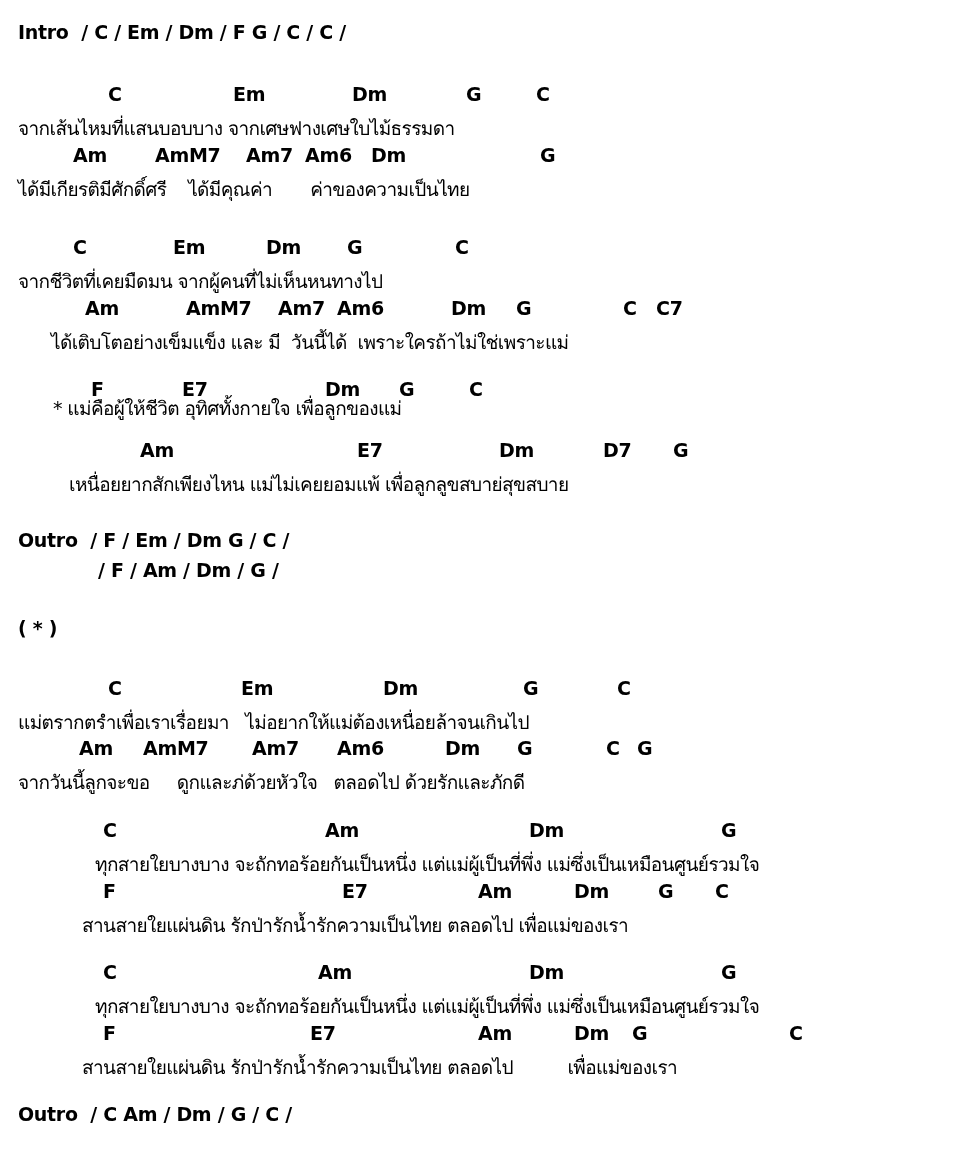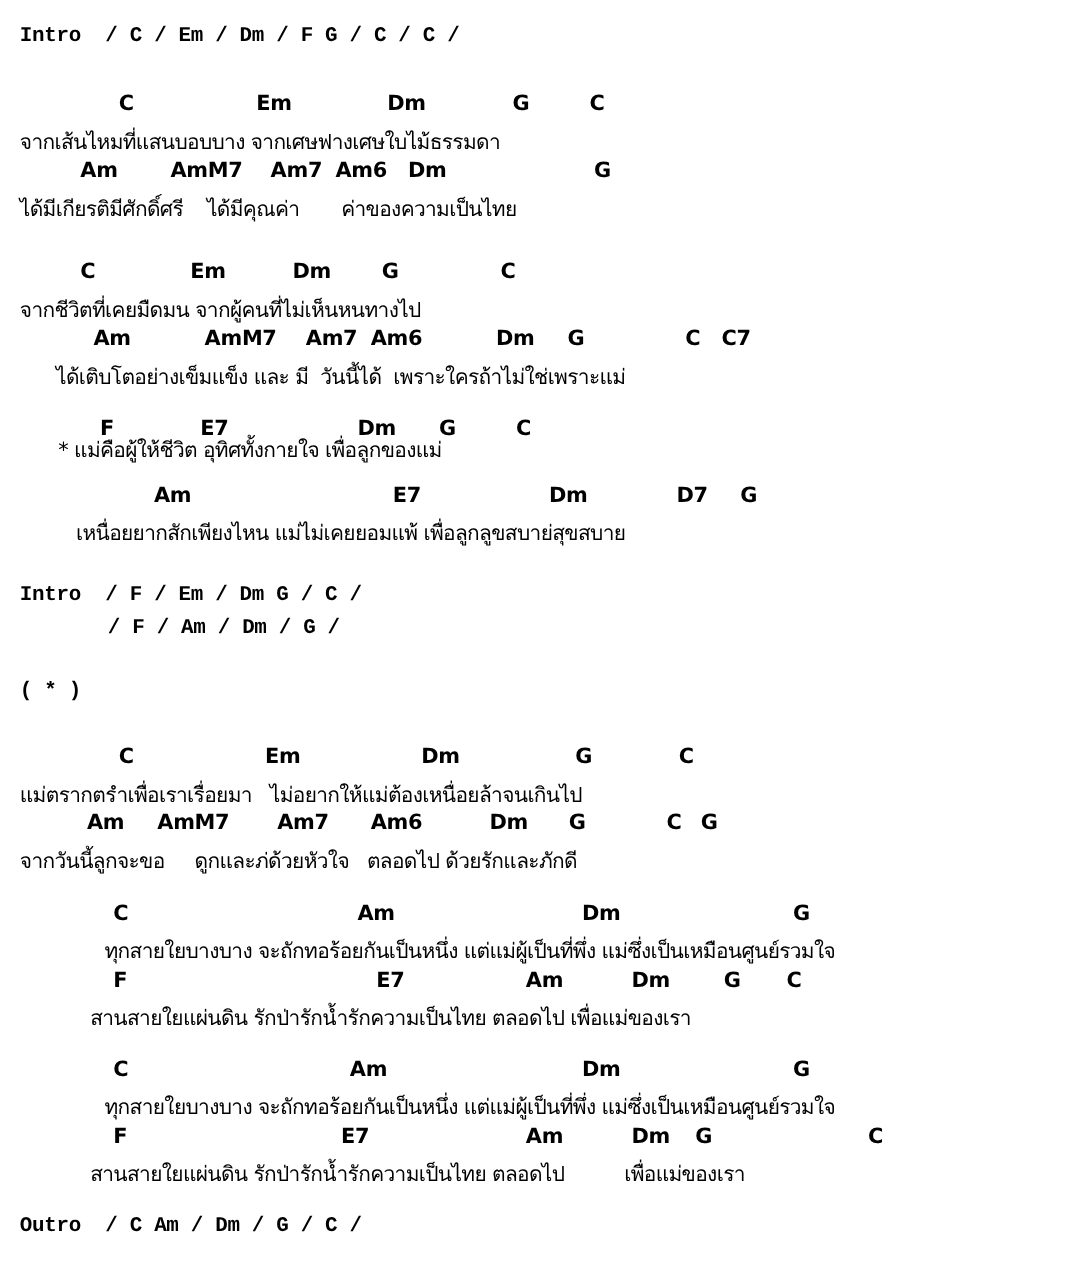--- a/index.html
+++ b/index.html
@@ -1,18 +1,18 @@
 <!DOCTYPE html>
 <html><head>
   <meta charset="utf-8">
   <style>
     html, body { margin: 0; padding: 0; background: #ffffff; }
     body { width: 969px; height: 1149px; position: relative; overflow: hidden;
            font-family: "DejaVu Sans", "Liberation Sans", sans-serif; color: #000; }
-    .line { position: absolute; white-space: pre; font-family: Liberation Mono, monospace; }
+    .line { position: absolute; white-space: pre; }
     .hdr { font-weight: bold; font-size: 19px; letter-spacing: -0.3px; }
     .chord { position: absolute; font-weight: bold; font-size: 19px; letter-spacing: -0.3px; white-space: pre; }
     .lyric { font-size: 19px; letter-spacing: -0.6px; font-family: "DejaVu Sans", sans-serif; }
   </style>
 </head>
 <body>
 
 <div class="line hdr" style="left:18px; top:21px;">Intro  / C / Em / Dm / F G / C / C /</div>
 
 <div>
@@ -52,26 +52,26 @@
 <div>
   <span class="chord" style="left:91px; top:378px;">F</span>
   <span class="chord" style="left:182px; top:378px;">E7</span>
   <span class="chord" style="left:325px; top:378px;">Dm</span>
   <span class="chord" style="left:399px; top:378px;">G</span>
   <span class="chord" style="left:469px; top:378px;">C</span>
   <div class="line lyric" style="left:53px; top:393px;">* แม่คือผู้ให้ชีวิต อุทิศทั้งกายใจ เพื่อลูกของแม่</div>
   <span class="chord" style="left:140px; top:439px;">Am</span>
   <span class="chord" style="left:357px; top:439px;">E7</span>
   <span class="chord" style="left:499px; top:439px;">Dm</span>
-  <span class="chord" style="left:603px; top:439px;margin-left:12px;">D7</span>
+  <span class="chord" style="left:603px; top:439px;">D7</span>
   <span class="chord" style="left:673px; top:439px;">G</span>
   <div class="line lyric" style="left:69px; top:469px;">เหนื่อยยากสักเพียงไหน แม่ไม่เคยยอมแพ้ เพื่อลูกลูขสบาย่สุขสบาย</div>
 </div>
 
-<div class="line hdr" style="left:18px; top:529px;">Intro  / F / Em / Dm G / C /</div>
+<div class="line hdr" style="left:18px; top:529px;">Outro  / F / Em / Dm G / C /</div>
 <div class="line hdr" style="left:98px; top:559px;">/ F / Am / Dm / G /</div>
 
 <div class="line hdr" style="left:18px; top:617px;">( * )</div>
 
 <div>
   <span class="chord" style="left:108px; top:677px;">C</span>
   <span class="chord" style="left:241px; top:677px;">Em</span>
   <span class="chord" style="left:383px; top:677px;">Dm</span>
   <span class="chord" style="left:523px; top:677px;">G</span>
   <span class="chord" style="left:617px; top:677px;">C</span>

